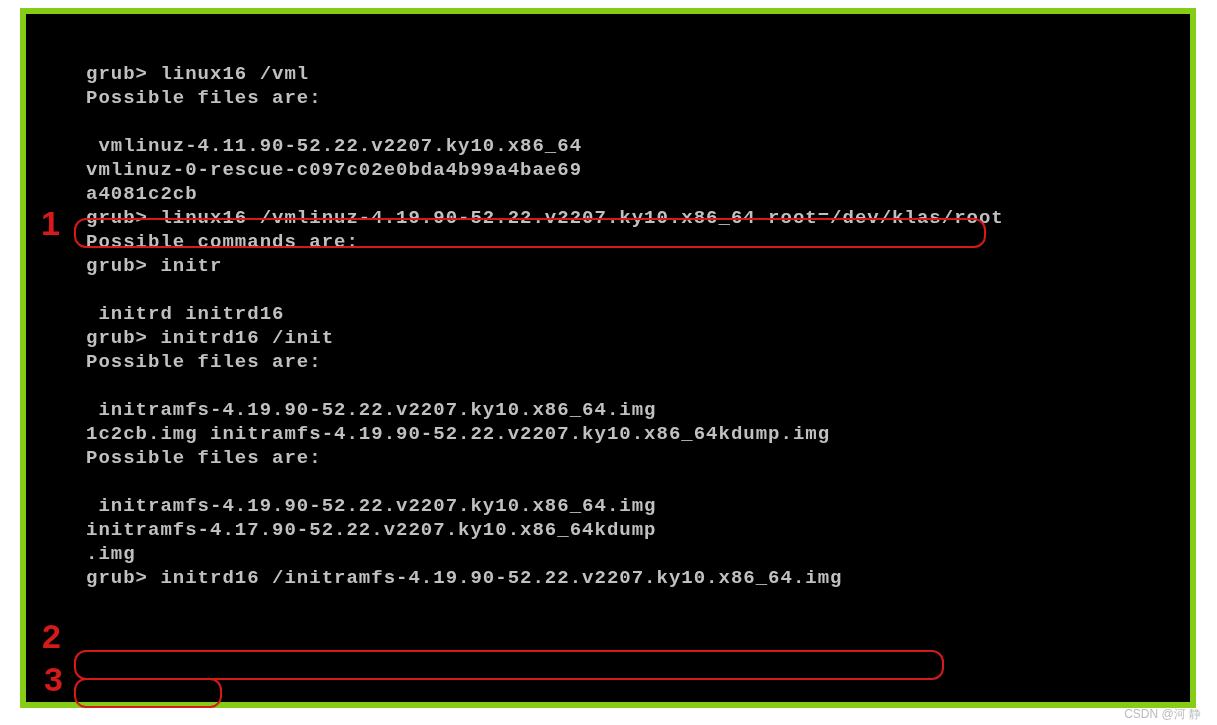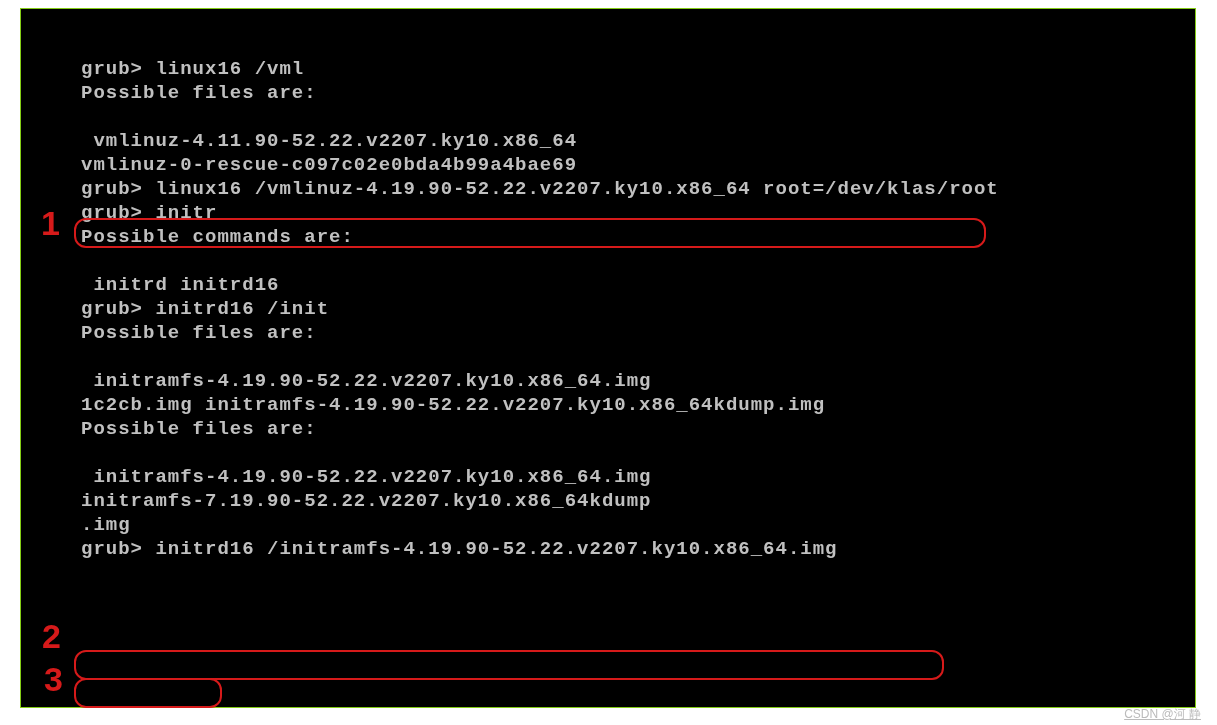--- a/index.html
+++ b/index.html
@@ -14,21 +14,21 @@
       position: relative;
       font-family: "Courier New", monospace;
     }
     .terminal-wrapper {
       position: absolute;
       top: 8px;
       left: 20px;
       width: 1176px;
       height: 700px;
       background: #000000;
-      border: 1px solid #84cc16;
+      border: 6px solid #84cc16;
       padding-top: 48px;
       padding-left: 60px;
     }
     .terminal-line {
       color: #c0c0c0;
       font-size: 19px;
       font-weight: bold;
       line-height: 24px;
       letter-spacing: 1px;
       white-space: pre;
@@ -81,46 +81,46 @@
       top: 660px;
       left: 44px;
     }
     .watermark {
       position: absolute;
       right: 16px;
       bottom: 2px;
       color: #bbbbbb;
       font-size: 12px;
       font-family: Arial, sans-serif;
-      text-decoration: underline;
     }
   </style>
 </head>
 <body>
 
 <div class="terminal-wrapper">
   <div class="terminal-line">grub&gt; linux16 /vml</div>
   <div class="terminal-line">Possible files are:</div>
   <div class="spacer"></div>
   <div class="terminal-line"> vmlinuz-4.11.90-52.22.v2207.ky10.x86_64</div>
   <div class="terminal-line">vmlinuz-0-rescue-c097c02e0bda4b99a4bae69</div>
+  <div class="terminal-line">a4081c2cb</div>
   <div class="terminal-line">grub&gt; linux16 /vmlinuz-4.19.90-52.22.v2207.ky10.x86_64 root=/dev/klas/root</div>
+  <div class="terminal-line">Possible commands are:</div>
   <div class="terminal-line">grub&gt; initr</div>
-  <div class="terminal-line">Possible commands are:</div>
   <div class="spacer"></div>
   <div class="terminal-line"> initrd initrd16</div>
   <div class="terminal-line">grub&gt; initrd16 /init</div>
   <div class="terminal-line">Possible files are:</div>
   <div class="spacer"></div>
   <div class="terminal-line"> initramfs-4.19.90-52.22.v2207.ky10.x86_64.img</div>
   <div class="terminal-line">1c2cb.img initramfs-4.19.90-52.22.v2207.ky10.x86_64kdump.img</div>
   <div class="terminal-line">Possible files are:</div>
   <div class="spacer"></div>
   <div class="terminal-line"> initramfs-4.19.90-52.22.v2207.ky10.x86_64.img</div>
-  <div class="terminal-line">initramfs-7.19.90-52.22.v2207.ky10.x86_64kdump</div>
+  <div class="terminal-line">initramfs-4.17.90-52.22.v2207.ky10.x86_64kdump</div>
   <div class="terminal-line">.img</div>
   <div class="terminal-line">grub&gt; initrd16 /initramfs-4.19.90-52.22.v2207.ky10.x86_64.img</div>
 </div>
 
 <div class="highlight-box highlight-1"></div>
 <div class="highlight-box highlight-2"></div>
 <div class="highlight-box highlight-3"></div>
 
 <div class="annotation-number num-1">1</div>
 <div class="annotation-number num-2">2</div>

